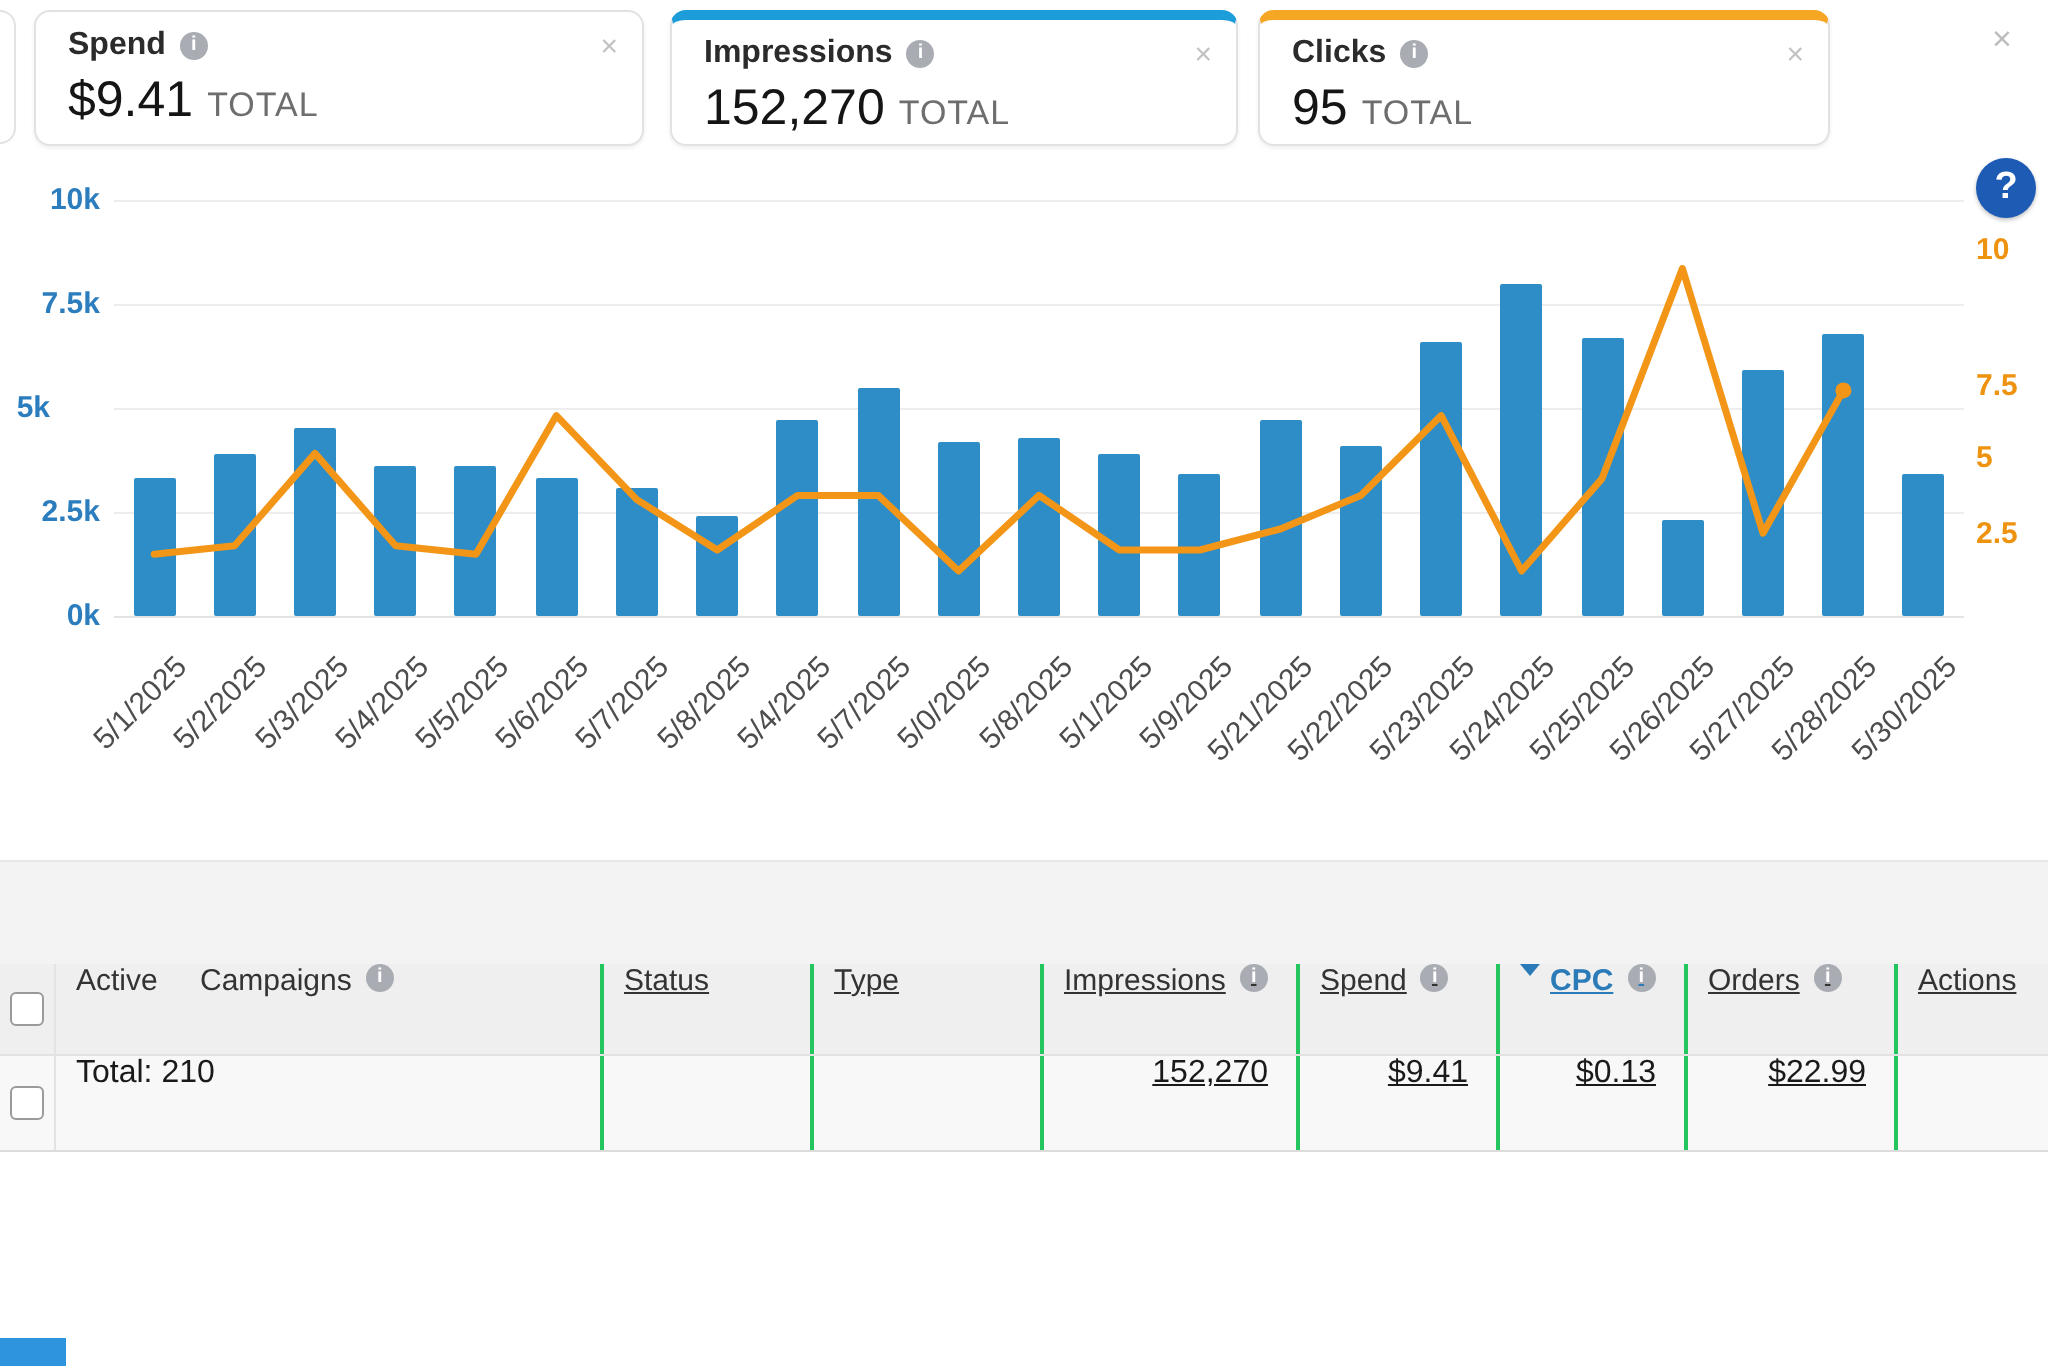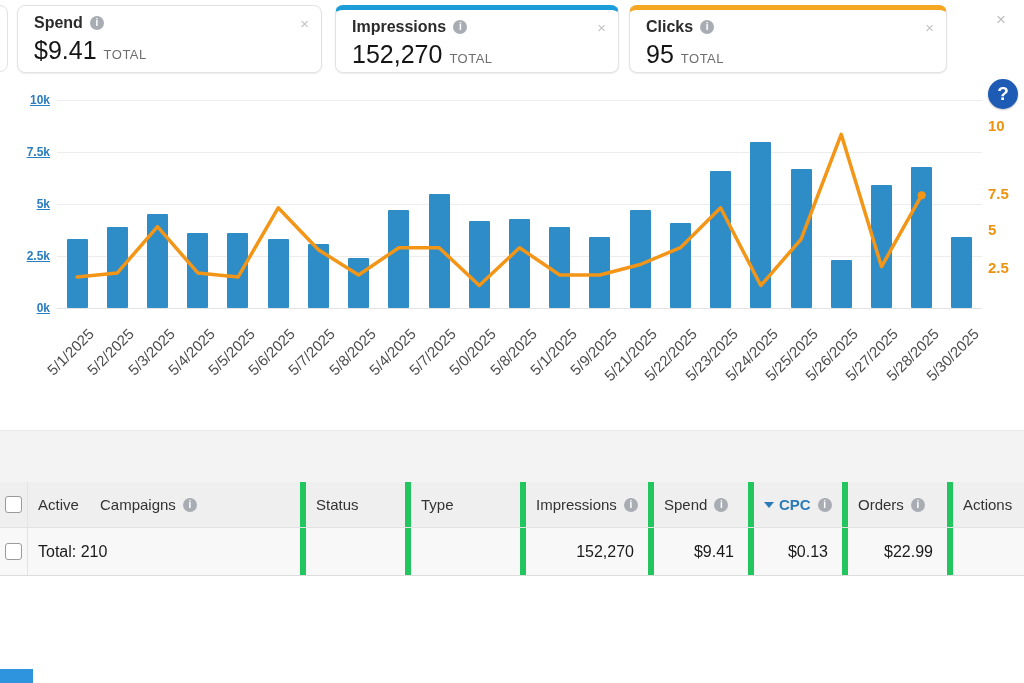--- a/index.html
+++ b/index.html
@@ -8,56 +8,56 @@
 
   
   .card { position:absolute; top:5px; height:68px; background:#fff; border:1px solid #e2e2e2;
     border-radius:8px; box-shadow:0 1px 2px rgba(0,0,0,.07); padding:8px 12px 6px 16px; }
   .card.accent-blue   { border-top:5px solid #1c9dd9; }
   .card.accent-orange { border-top:5px solid #f5a623; }
   .card-title-row { display:flex; align-items:center; font-size:16px; color:#2b2b2b; font-weight:bold; }
   .card-close { margin-left:auto; color:#c2c2c2; font-size:15px; cursor:pointer; font-weight:normal; }
   .card-value-row { margin-top:4px; display:flex; align-items:baseline; }
   .card-value { font-size:25px; color:#151515; }
-  .card-unit  { font-size:13px; color:#6e6e6e; margin-left:7px; letter-spacing:.5px; }
+  .card-unit  { font-size:17px; color:#6e6e6e; margin-left:7px; letter-spacing:.5px; }
   .info-dot { display:inline-block; width:14px; height:14px; border-radius:50%; background:#a9adb3;
     color:#fff; font-size:10px; line-height:14px; text-align:center; font-weight:bold;
     font-style:normal; margin-left:7px; flex:0 0 auto; }
   .partial-card { position:absolute; left:-16px; top:5px; width:24px; height:67px; background:#fff;
     border:1px solid #e2e2e2; border-radius:8px; }
   .page-close { position:absolute; left:996px; top:10px; color:#bdbdbd; font-size:17px; cursor:pointer; }
 
   
   #plot { position:absolute; left:57px; top:100px; width:925px; height:208px; }
   .gridline { position:absolute; left:0; width:100%; height:1px; background:#ededed; }
   .baseline { position:absolute; left:0; bottom:-1px; width:100%; height:1px; background:#e3e3e3; }
   .bar { position:absolute; bottom:0; width:21px; background:#2e8dc6; border-radius:1px; }
   #linesvg { position:absolute; left:0; top:0; width:925px; height:208px; overflow:visible; }
-  .ytick-left { position:absolute; right:974px; transform:translateY(-50%); font-size:12px;
-    font-weight:bold; color:#2b7dbd; white-space:nowrap;text-decoration:underline; }
+  .ytick-left { position:absolute; right:974px; transform:translateY(-50%); font-size:15px;
+    font-weight:bold; color:#2b7dbd; white-space:nowrap; }
   .ytick-right { position:absolute; left:988px; transform:translateY(-50%); font-size:15px;
     font-weight:bold; color:#ee9310; white-space:nowrap; }
   .xlabel { position:absolute; width:90px; text-align:right; font-size:15px; color:#4d4d4d;
     transform:rotate(-45deg); transform-origin:100% 0; white-space:nowrap; }
   .help-btn { position:absolute; left:988px; top:79px; width:30px; height:30px; border-radius:50%;
     background:#1d5bb5; color:#fff; font-size:19px; font-weight:bold; text-align:center;
     line-height:30px; cursor:pointer; box-shadow:0 1px 2px rgba(0,0,0,.25); }
 
   
   .toolbar-band { position:absolute; left:0; top:430px; width:1024px; height:52px; background:#f3f3f3;
     border-top:1px solid #e7e7e7; }
 
   
   .table { position:absolute; left:0; top:482px; width:1024px; }
   .trow { display:grid; grid-template-columns:28px 62px 210px 105px 115px 128px 100px 94px 105px 77px;
     align-items:center; }
   .thead { height:46px; background:#efefef; border-bottom:1px solid #e2e2e2; font-size:15px; color:#333; }
   .tbody { height:48px; background:#f8f8f8; border-bottom:1px solid #dcdcdc; font-size:16px; color:#1a1a1a; }
-  .cell { padding-left:10px; display:flex; align-items:center; height:100%; }
-  .cell.vline { border-left:6px solid #22c55e; }
+  .cell { padding-left:10px; display:flex; height:100%; }
+  .cell.vline { border-left:2px solid #22c55e;text-decoration:underline; }
   .cell.num { justify-content:flex-end; padding-right:14px; }
   .checkcell { display:flex; justify-content:center; align-items:center; height:100%; border-right:1px solid #e3e3e3; }
   .checkbox { width:17px; height:17px; background:#fff; border:1px solid #9a9a9a; border-radius:3px; cursor:pointer; }
   .sorted { color:#2b7bb9; font-weight:bold; }
   .sort-caret { display:inline-block; width:0; height:0; border-left:5px solid transparent;
     border-right:5px solid transparent; border-top:6px solid #2b7bb9; margin-right:5px; }
 
   .bottom-strip { position:absolute; left:0; top:669px; width:33px; height:14px; background:#2e94dd; }
 </style>
 </head>
@@ -82,21 +82,21 @@
     <span>Impressions</span>
     <span class="info-dot">i</span>
     <span class="card-close">×</span>
   </div>
   <div class="card-value-row">
     <span class="card-value">152,270</span>
     <span class="card-unit">TOTAL</span>
   </div>
 </div>
 
-<div class="card accent-orange" style="left:629px; width:318px;">
+<div class="card accent-orange" style="left:629px; width:286px;">
   <div class="card-title-row">
     <span>Clicks</span>
     <span class="info-dot">i</span>
     <span class="card-close">×</span>
   </div>
   <div class="card-value-row">
     <span class="card-value">95</span>
     <span class="card-unit">TOTAL</span>
   </div>
 </div>
@@ -134,21 +134,21 @@
       <div class="bar" title="5/28/2025: 6800" style="left: 854.174px; height: 141.44px; background: rgb(46, 141, 198);"></div>
       <div class="bar" title="5/30/2025: 3400" style="left: 894.391px; height: 70.72px; background: rgb(46, 141, 198);"></div>
       <svg id="linesvg" viewBox="0 0 925 208" preserveAspectRatio="none">
         <polyline points="20.1,177.1 60.3,172.9 100.5,126.7 140.8,172.9 181.0,177.1 221.2,107.8 261.4,149.8 301.6,175.0 341.8,147.7 382.1,147.7 422.3,185.5 462.5,147.7 502.7,175.0 542.9,175.0 583.2,164.5 623.4,147.7 663.6,107.8 703.8,185.5 744.0,139.3 784.2,34.3 824.5,166.6 864.7,95.2" fill="none" stroke="#f39517" stroke-width="3.5" stroke-linejoin="round" stroke-linecap="round"></polyline>
         <circle cx="864.7" cy="95.2" r="4" fill="#f39517"></circle>
       </svg>
     </div>
   <div id="yaxis-left">
       <div class="ytick-left" style="position: absolute; top: 100px; right: 974px;">10k</div>
       <div class="ytick-left" style="position: absolute; top: 152px; right: 974px;">7.5k</div>
-      <div class="ytick-left" style="position: absolute; top: 204px; right: 974px;">5k</div>
+      <div class="ytick-left" style="position: absolute; top: 204px; right: 999px;">5k</div>
       <div class="ytick-left" style="position: absolute; top: 256px; right: 974px;">2.5k</div>
       <div class="ytick-left" style="position: absolute; top: 308px; right: 974px;">0k</div>
     </div>
   <div id="yaxis-right">
       <div class="ytick-right" style="top: 125px;">10</div>
       <div class="ytick-right" style="top: 193px;">7.5</div>
       <div class="ytick-right" style="top: 229px;">5</div>
       <div class="ytick-right" style="top: 267px;">2.5</div>
     </div>
   <div id="xaxis">

